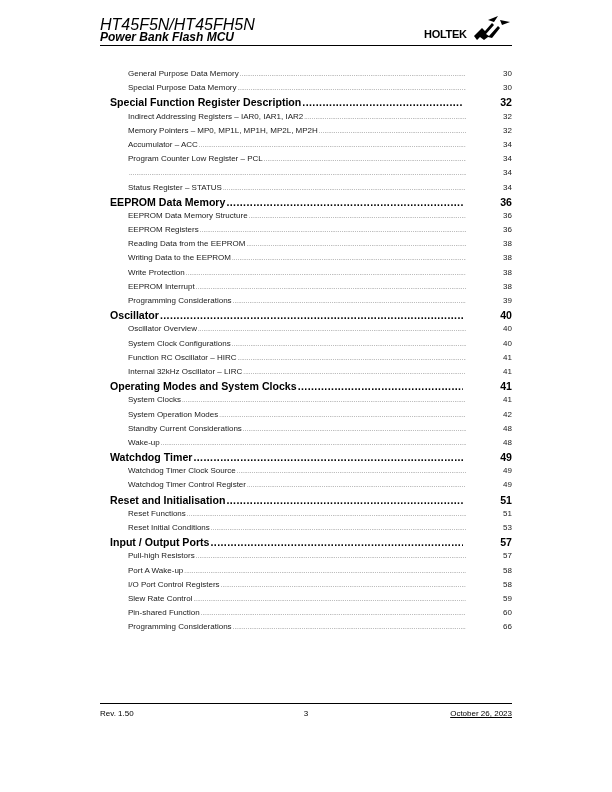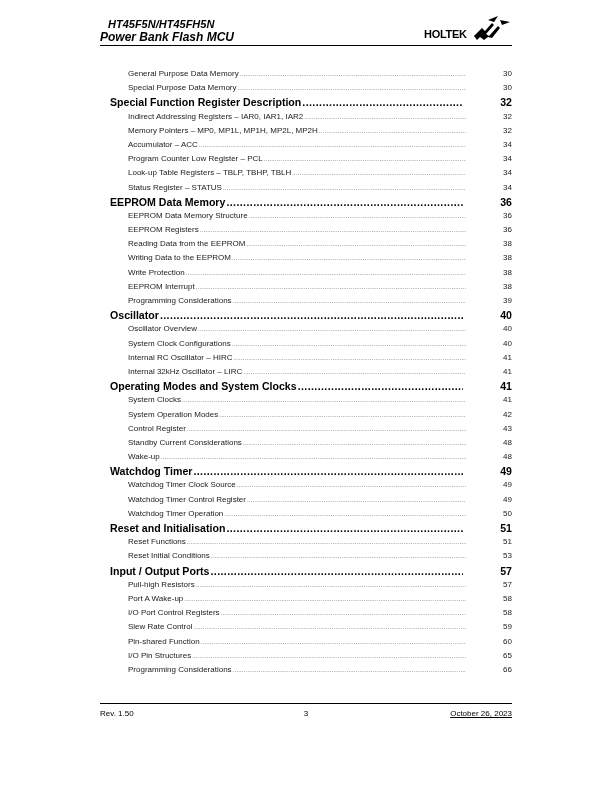--- a/index.html
+++ b/index.html
@@ -1,19 +1,19 @@
 <!DOCTYPE html>
 <html><head>
 <meta charset="utf-8">
 <style>
   html, body { margin: 0; padding: 0; background: #ffffff; }
   body { width: 612px; height: 792px; position: relative; overflow: hidden;
          font-family: "Liberation Sans", sans-serif; color: #000; }
   .header { position: absolute; left: 100px; top: 18px; width: 412px; height: 28px; }
-  .hdr-title { position: absolute; left: 8px; top: 0; font-size: 11px; font-weight: bold; font-style: italic; line-height: 13px; }
+  .hdr-title { position: absolute; left: 0; top: 0; font-size: 16px; font-weight: normal; font-style: italic; line-height: 13px; }
   .hdr-sub { position: absolute; left: 0; top: 13px; font-size: 12px; font-weight: bold; font-style: italic; line-height: 13px; }
   .logo { position: absolute; right: 0; top: -4px; width: 90px; height: 30px; }
   .hdr-rule { position: absolute; left: 100px; top: 45px; width: 412px; height: 0; border-top: 1px solid #000; }
 
   .toc { position: absolute; left: 110px; top: 67px; width: 402px; }
   .row { display: flex; align-items: baseline; white-space: nowrap; overflow: hidden; }
   .row.sub { padding-left: 18px; font-size: 8px; height: 14.2px; line-height: 14.2px; color: #1a1a1a; }
   .row.main { font-size: 10.6px; font-weight: bold; height: 14.2px; line-height: 14.2px; }
   .row .label { flex: 0 0 auto; }
   .row .leader { flex: 1 1 auto; overflow: hidden; margin: 0 1px; }
@@ -72,21 +72,20 @@
       <span class="label">Accumulator – ACC</span>
       <span class="leader"></span>
       <span class="page">34</span>
     </div>
     <div class="row sub">
       <span class="label">Program Counter Low Register – PCL</span>
       <span class="leader"></span>
       <span class="page">34</span>
     </div>
     <div class="row sub">
-      <span class="label">Look-up Table Registers – TBLP, TBHP, TBLH</span>
       <span class="leader"></span>
       <span class="page">34</span>
     </div>
     <div class="row sub">
       <span class="label">Status Register – STATUS</span>
       <span class="leader"></span>
       <span class="page">34</span>
     </div>
     <div class="row main">
       <span class="label">EEPROM Data Memory</span>
@@ -137,21 +136,21 @@
       <span class="label">Oscillator Overview</span>
       <span class="leader"></span>
       <span class="page">40</span>
     </div>
     <div class="row sub">
       <span class="label">System Clock Configurations</span>
       <span class="leader"></span>
       <span class="page">40</span>
     </div>
     <div class="row sub">
-      <span class="label">Internal RC Oscillator – HIRC</span>
+      <span class="label">Function RC Oscillator – HIRC</span>
       <span class="leader"></span>
       <span class="page">41</span>
     </div>
     <div class="row sub">
       <span class="label">Internal 32kHz Oscillator – LIRC</span>
       <span class="leader"></span>
       <span class="page">41</span>
     </div>
     <div class="row main">
       <span class="label">Operating Modes and System Clocks</span>
@@ -162,25 +161,20 @@
       <span class="label">System Clocks</span>
       <span class="leader"></span>
       <span class="page">41</span>
     </div>
     <div class="row sub">
       <span class="label">System Operation Modes</span>
       <span class="leader"></span>
       <span class="page">42</span>
     </div>
     <div class="row sub">
-      <span class="label">Control Register</span>
-      <span class="leader"></span>
-      <span class="page">43</span>
-    </div>
-    <div class="row sub">
       <span class="label">Standby Current Considerations</span>
       <span class="leader"></span>
       <span class="page">48</span>
     </div>
     <div class="row sub">
       <span class="label">Wake-up</span>
       <span class="leader"></span>
       <span class="page">48</span>
     </div>
     <div class="row main">
@@ -191,25 +185,20 @@
     <div class="row sub">
       <span class="label">Watchdog Timer Clock Source</span>
       <span class="leader"></span>
       <span class="page">49</span>
     </div>
     <div class="row sub">
       <span class="label">Watchdog Timer Control Register</span>
       <span class="leader"></span>
       <span class="page">49</span>
     </div>
-    <div class="row sub">
-      <span class="label">Watchdog Timer Operation</span>
-      <span class="leader"></span>
-      <span class="page">50</span>
-    </div>
     <div class="row main">
       <span class="label">Reset and Initialisation</span>
       <span class="leader"></span>
       <span class="page">51</span>
     </div>
     <div class="row sub">
       <span class="label">Reset Functions</span>
       <span class="leader"></span>
       <span class="page">51</span>
     </div>
@@ -240,25 +229,20 @@
     </div>
     <div class="row sub">
       <span class="label">Slew Rate Control</span>
       <span class="leader"></span>
       <span class="page">59</span>
     </div>
     <div class="row sub">
       <span class="label">Pin-shared Function</span>
       <span class="leader"></span>
       <span class="page">60</span>
-    </div>
-    <div class="row sub">
-      <span class="label">I/O Pin Structures</span>
-      <span class="leader"></span>
-      <span class="page">65</span>
     </div>
     <div class="row sub">
       <span class="label">Programming Considerations</span>
       <span class="leader"></span>
       <span class="page">66</span>
     </div>
   </div>
 
 <div class="foot-rule"></div>
 <div class="footer">

